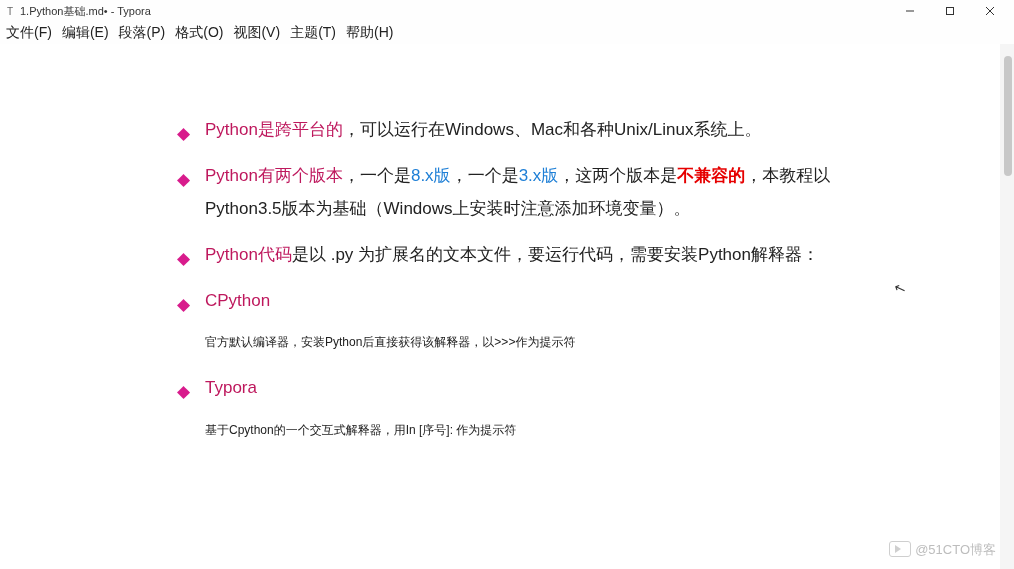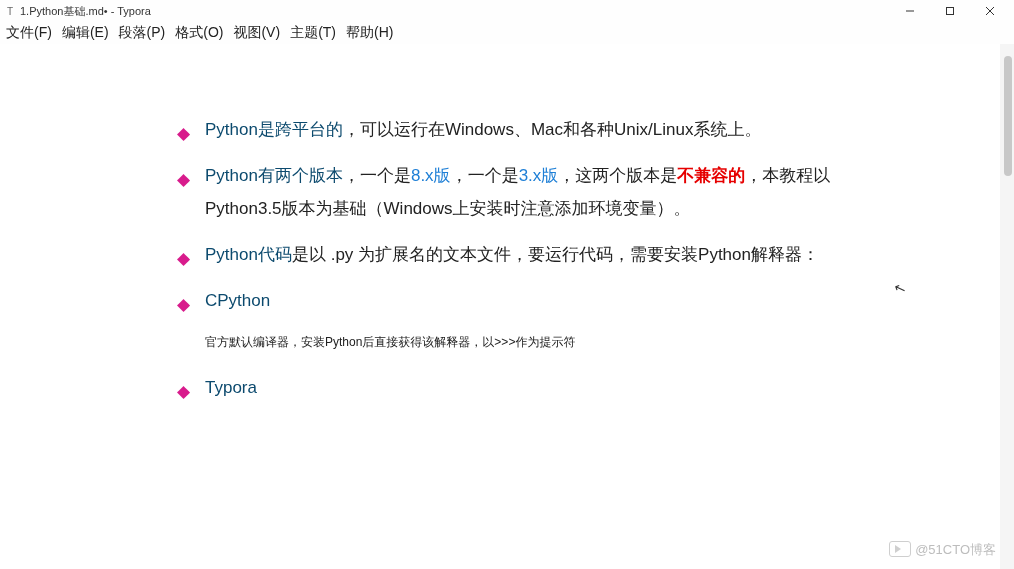--- a/index.html
+++ b/index.html
@@ -86,21 +86,21 @@
       font-size: 17px;
       color: #d81b8c;
     }
     .sub-text {
       font-size: 12px;
       line-height: 1.9;
       color: #222;
       padding-left: 28px;
       margin-bottom: 18px;
     }
-    .magenta { color: #0c4a6e; }
+    .magenta { color: #be185d; }
     .blue { color: #1e7fd6; }
     .red-bold { color: #e60000; font-weight: 700; }
     .scrollbar-track {
       position: absolute;
       right: 0; top: 44px; bottom: 0;
       width: 14px;
       background: #f5f5f5;
     }
     .scrollbar-thumb {
       position: absolute;
@@ -204,20 +204,21 @@
       <li class="bullet-item">
         <span class="bullet-diamond">◆</span>
         <span class="magenta">CPython</span>
       </li>
       <div class="sub-text">官方默认编译器，安装Python后直接获得该解释器，以&gt;&gt;&gt;作为提示符</div>
 
       <li class="bullet-item">
         <span class="bullet-diamond">◆</span>
         <span class="magenta">Typora</span>
       </li>
+      <div class="sub-text">基于Cpython的一个交互式解释器，用In [序号]: 作为提示符</div>
 
     </ul>
   </div>
 </div>
 
 <div class="scrollbar-track">
   <div class="scrollbar-thumb"></div>
 </div>
 
 <div class="cursor-arrow">↖</div>

